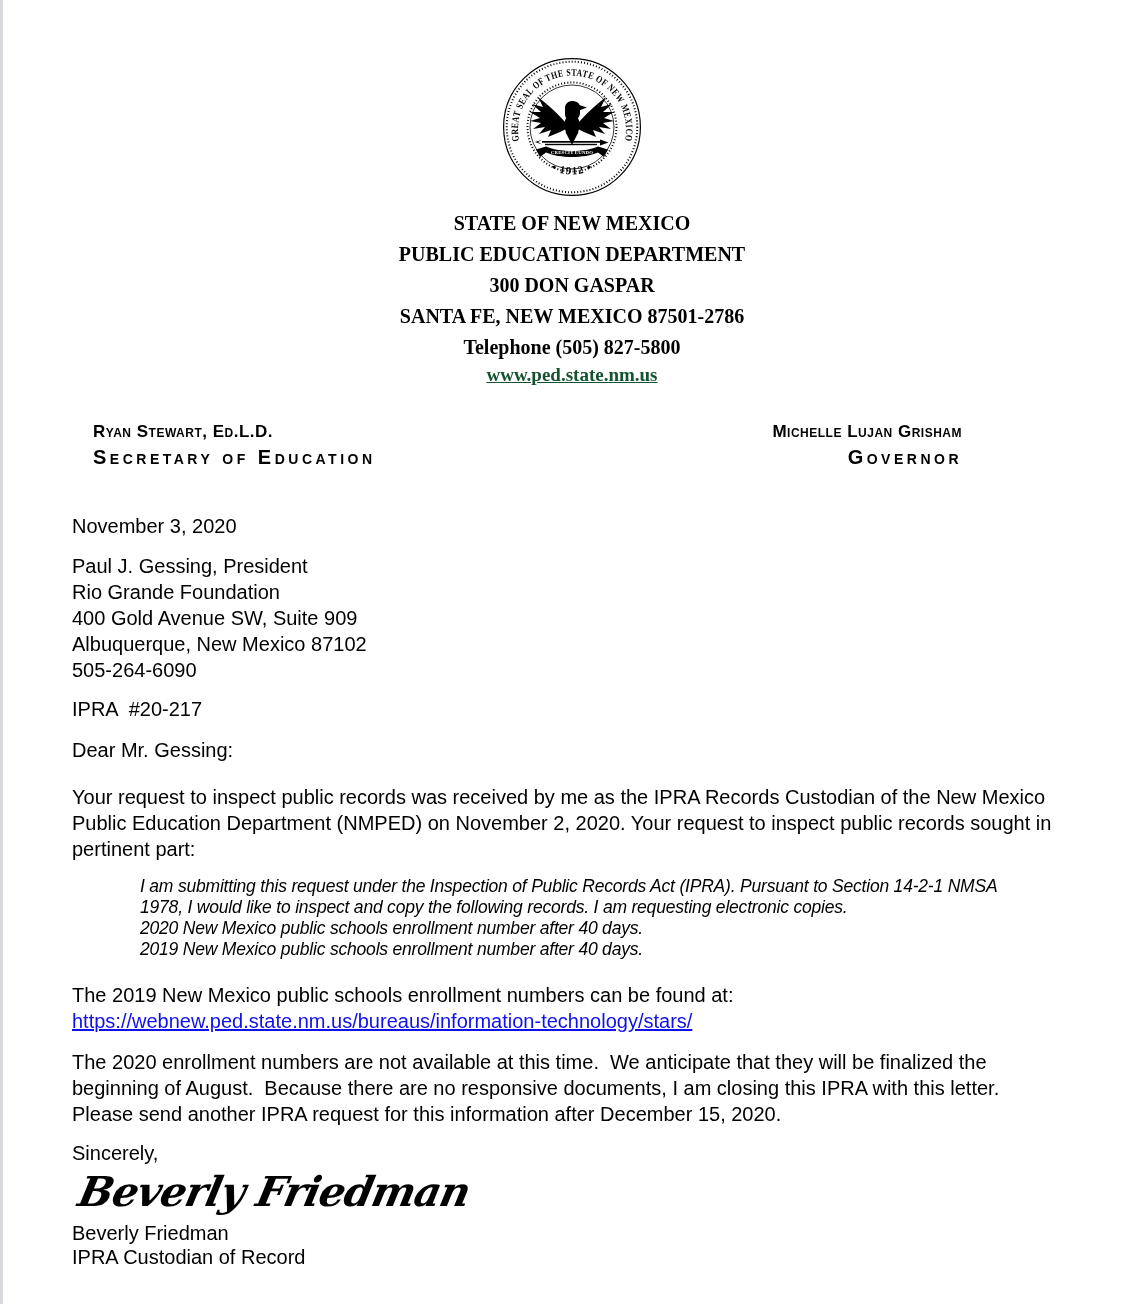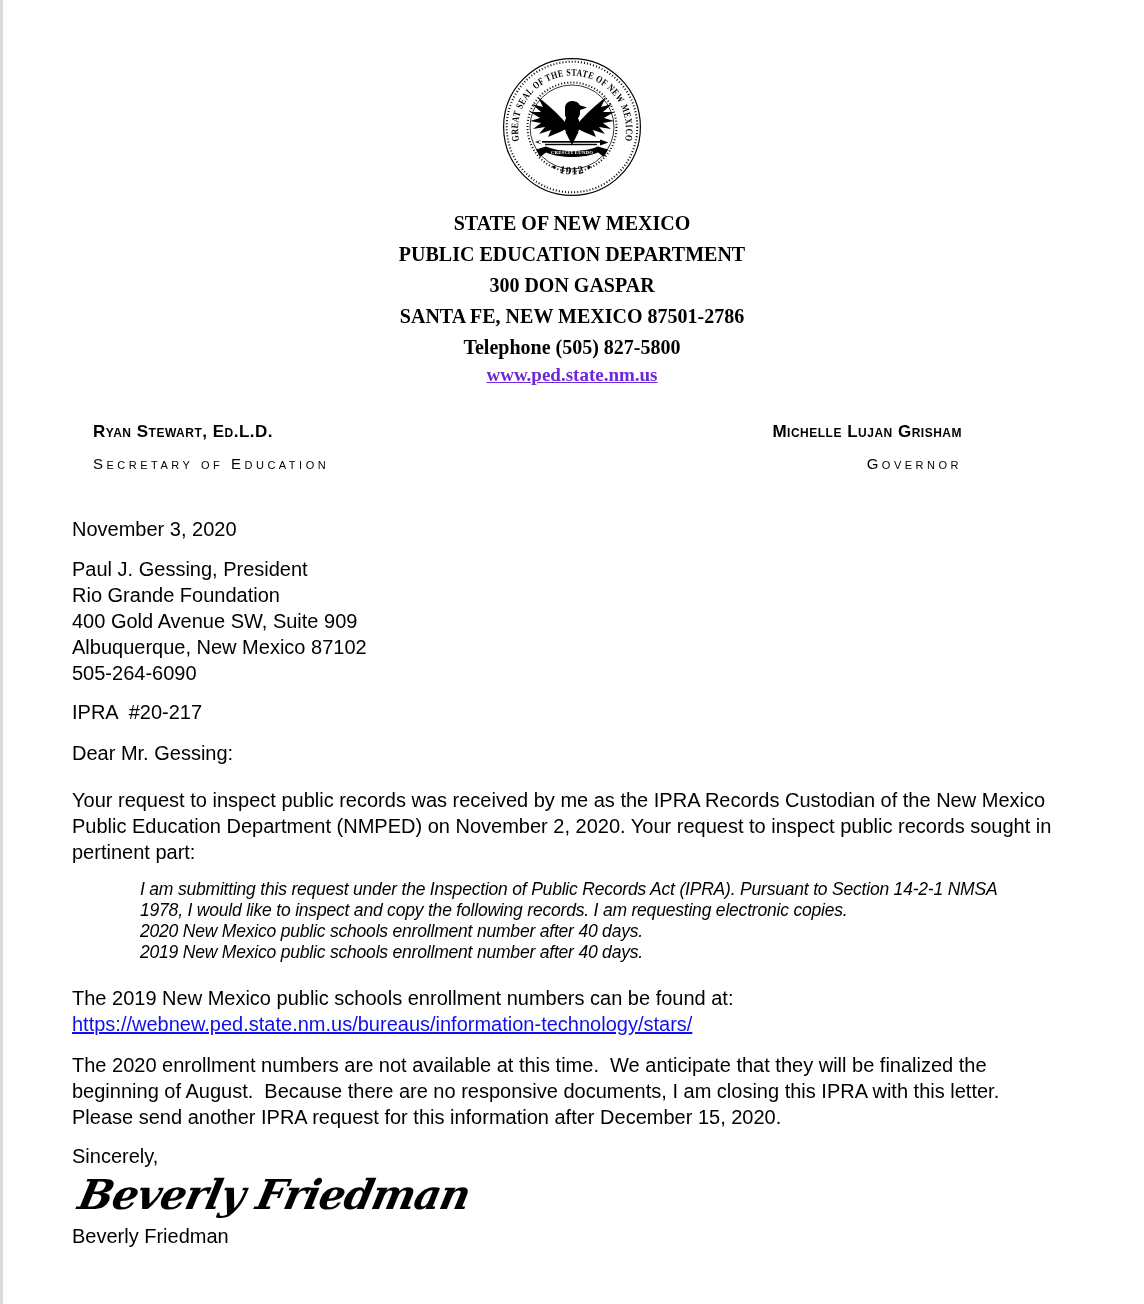--- a/index.html
+++ b/index.html
@@ -45,44 +45,44 @@
     font-weight: bold;
     font-size: 20px;
     line-height: 23px;
     margin-top: 8px;
   }
   .hsite { margin-top: 5px; }
   .site-link {
     font-family: "Liberation Serif", serif;
     font-weight: bold;
     font-size: 19px;
-    color: #6d28d9;
+    color: #14532d;
     text-decoration: underline;
     cursor: pointer;
   }
   
   .officials {
     display: flex;
     justify-content: space-between;
     padding: 0 182px 0 93px;
     margin-top: 36px;
   }
   .off-right { text-align: right; }
   .off-name {
     font-weight: bold;
     font-variant: small-caps;
     font-size: 17px;
     letter-spacing: 0.5px;
   }
   .off-title {
-    font-weight: normal;
+    font-weight: bold;
     font-variant: small-caps;
-    font-size: 15px;
+    font-size: 20px;
     letter-spacing: 3.5px;
-    margin-top: 13px;
+    margin-top: 4px;
   }
   
   .letter {
     margin: 44px 64px 0 72px;
     font-size: 20px;
     line-height: 26px;
   }
   .ln { white-space: pre; }
   .blk-date   { margin: 0 0 14px 0; }
   .blk-email  { margin: 0 0 20px 0; }
@@ -225,14 +225,15 @@
       <div class="ln">The 2020 enrollment numbers are not available at this time.  We anticipate that they will be finalized the</div>
       <div class="ln">beginning of August.  Because there are no responsive documents, I am closing this IPRA with this letter.</div>
       <div class="ln">Please send another IPRA request for this information after December 15, 2020.</div>
     </div>
 
     <div class="blk-close">Sincerely,</div>
 
     <div class="signature">Beverly Friedman</div>
 
     <div class="ln signer">Beverly Friedman</div>
+    <div class="ln signer">IPRA Custodian of Record</div>
   </div>
 </div>
 
 </body></html>

